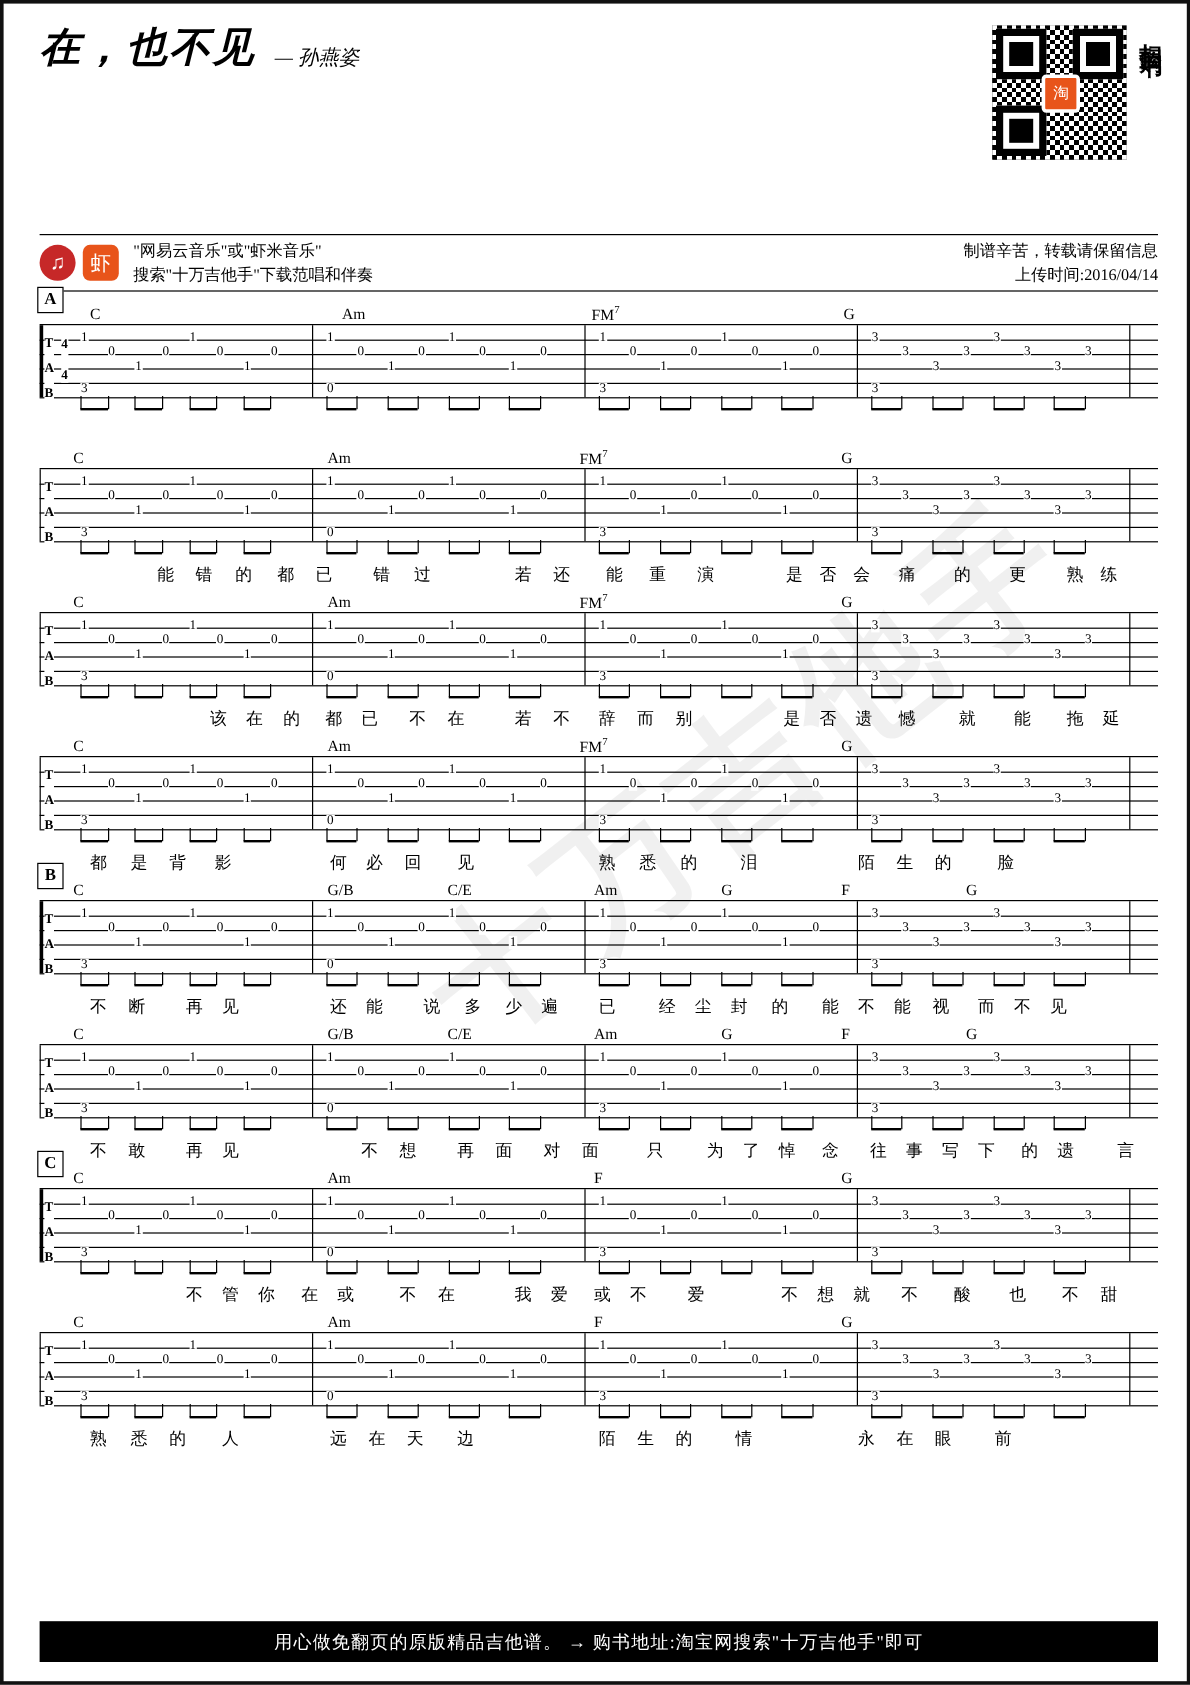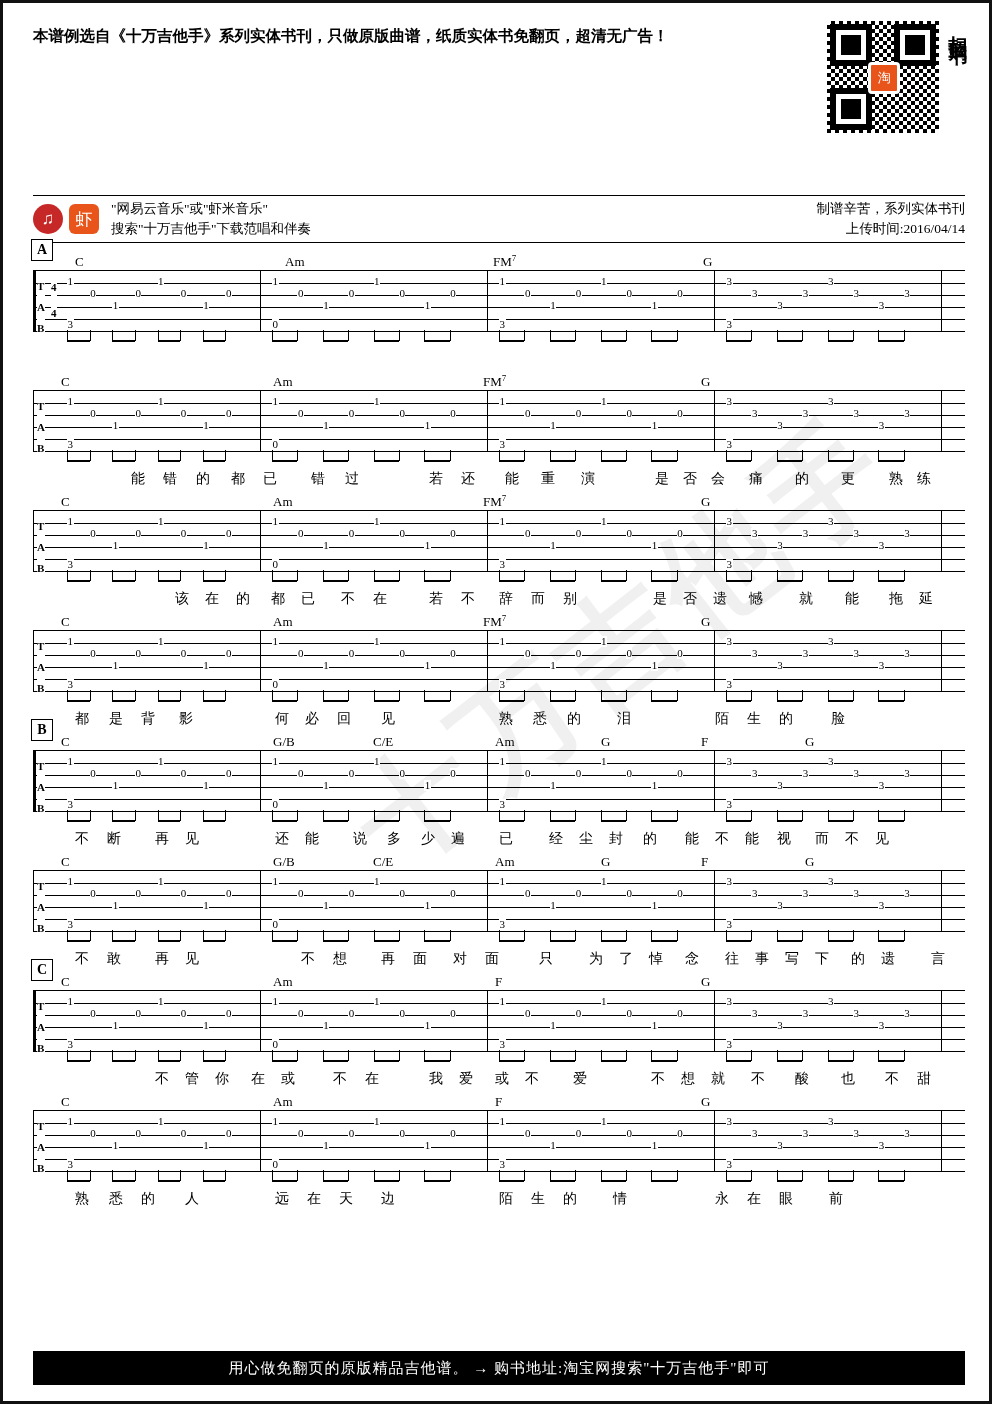--- a/index.html
+++ b/index.html
@@ -300,45 +300,48 @@
     font-size: 15px;
     letter-spacing: 1px;
   }
 </style>
 </head>
 <body>
 
 <div class="page">
 
   <div class="header">
-
-
-
-    <div class="meta-bold">本谱例选自《十万吉他手》系列实体书刊，只做原版曲谱，纸质实体书免翻页，超清无广告！</div>
+    <div>
+      <span class="song-title">在，也不见</span>
+      <span class="artist">— 孙燕姿</span>
+    </div>
+
+
+
 
     <div class="qr-block">
       <div class="qr-code">
         <div class="finder f-tl"></div>
         <div class="finder f-tr"></div>
         <div class="finder f-bl"></div>
         <div class="qr-center">淘</div>
       </div>
       <div class="qr-text">扫扫购书</div>
     </div>
   </div>
 
   <div class="banner">
     <div class="logo-circle">♫</div>
     <div class="logo-square">虾</div>
     <div class="banner-left-text">
       <div>"网易云音乐"或"虾米音乐"</div>
       <div>搜索"十万吉他手"下载范唱和伴奏</div>
     </div>
     <div class="banner-right">
-      <div>制谱辛苦，系列实体书刊</div>
+      <div>制谱辛苦，转载请保留信息</div>
       <div>上传时间:2016/04/14</div>
     </div>
   </div>
 
   <div class="watermark">十万吉他手</div>
 
   <div class="systems" id="systems">
       <div class="system">
         <div class="section-letter">A</div>
         <div class="chordrow">

